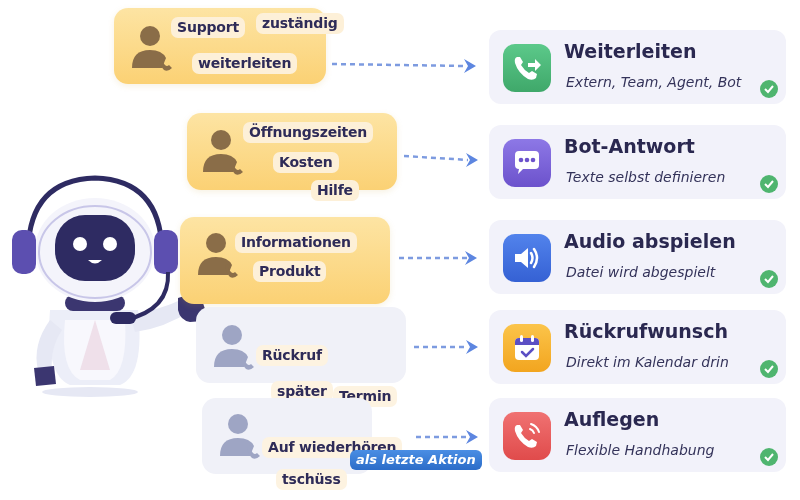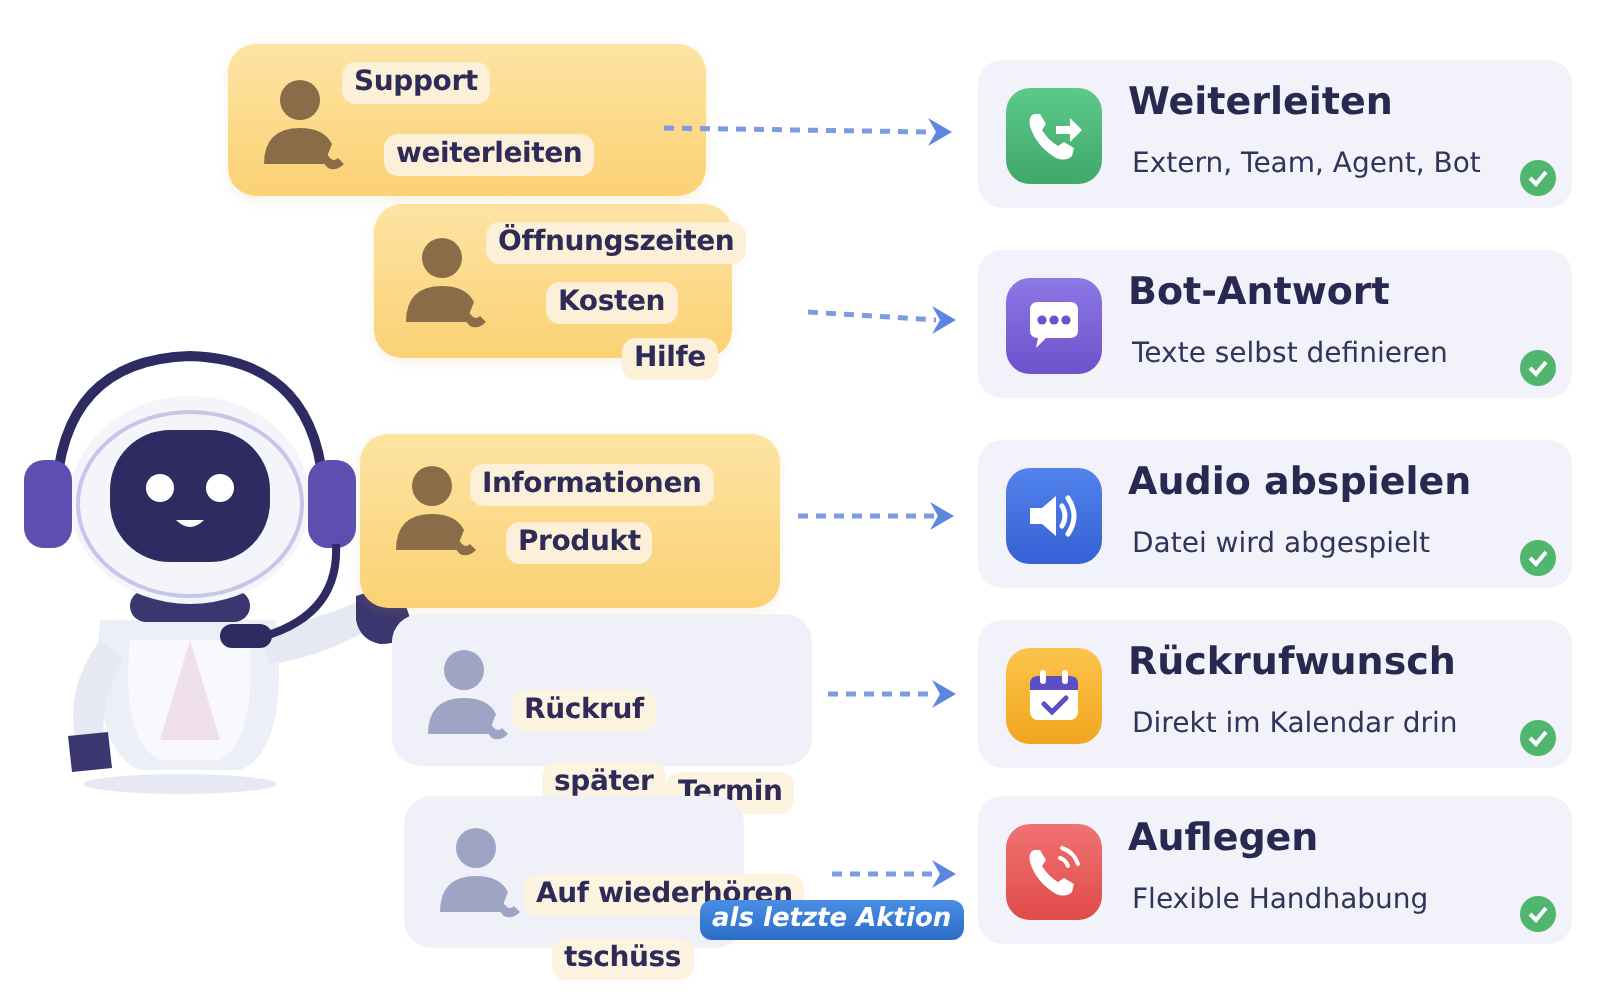--- a/index.html
+++ b/index.html
@@ -66,20 +66,21 @@
     font-weight: bold;
     color: #2a2850;
     white-space: nowrap;
   }
   .action .sub {
     position: absolute;
     left: 77px; top: 44px;
     font-size: 14px;
     color: #34335a;
     white-space: nowrap;
+    font-style: italic;
   }
   .action .check {
     position: absolute;
     right: 8px; bottom: 6px;
     width: 18px; height: 18px;
     border-radius: 50%;
     background: #4fb56f;
     display: flex; align-items: center; justify-content: center;
   }
 
@@ -115,33 +116,34 @@
     <path d="M78 90 Q85 97 92 90 Z" fill="#ffffff"></path>
 
     <rect x="2" y="60" width="24" height="44" rx="10" fill="#5c4fb0"></rect>
     <rect x="144" y="60" width="24" height="44" rx="10" fill="#5c4fb0"></rect>
 
     <path d="M158 102 Q160 140 115 150" fill="none" stroke="#2e2b62" stroke-width="4"></path>
     <rect x="100" y="142" width="26" height="12" rx="6" fill="#2e2b62"></rect>
   </svg>
 </div>
 
-<div class="trigger yellow" style="left:114px; top:22px; width:239px; height:76px;">
+<div class="trigger yellow" style="left:114px; top:8px; width:212px; height:76px;">
   <div class="person" style="left:18px; top:16px;">
     <svg width="42" height="48" viewBox="0 0 42 48">
         <circle cx="18" cy="12" r="10" fill="#8a6d48"></circle>
         <path d="M0 44 Q0 26 18 26 Q30 26 34 34 L30 44 Z" fill="#8a6d48"></path>
         <path d="M28 34 Q26 40 32 46 Q36 48 40 44 L37 41 Q35 43 33 41 Q30 38 31 36 Q33 35 32 33 Z" fill="#8a6d48"></path>
       </svg>
   </div>
   <span class="kw" style="left:57px; top:9px;">Support</span>
+  <span class="kw" style="left:142px; top:5px;">zuständig</span>
   <span class="kw" style="left:78px; top:45px;">weiterleiten</span>
 </div>
 
-<div class="trigger yellow" style="left:187px; top:102px; width:179px; height:77px;">
+<div class="trigger yellow" style="left:187px; top:113px; width:210px; height:77px;">
   <div class="person" style="left:16px; top:15px;">
     <svg width="42" height="48" viewBox="0 0 42 48">
         <circle cx="18" cy="12" r="10" fill="#8a6d48"></circle>
         <path d="M0 44 Q0 26 18 26 Q30 26 34 34 L30 44 Z" fill="#8a6d48"></path>
         <path d="M28 34 Q26 40 32 46 Q36 48 40 44 L37 41 Q35 43 33 41 Q30 38 31 36 Q33 35 32 33 Z" fill="#8a6d48"></path>
       </svg>
   </div>
   <span class="kw" style="left:56px; top:9px;">Öffnungszeiten</span>
   <span class="kw" style="left:86px; top:39px;">Kosten</span>
   <span class="kw" style="left:124px; top:67px;">Hilfe</span>

